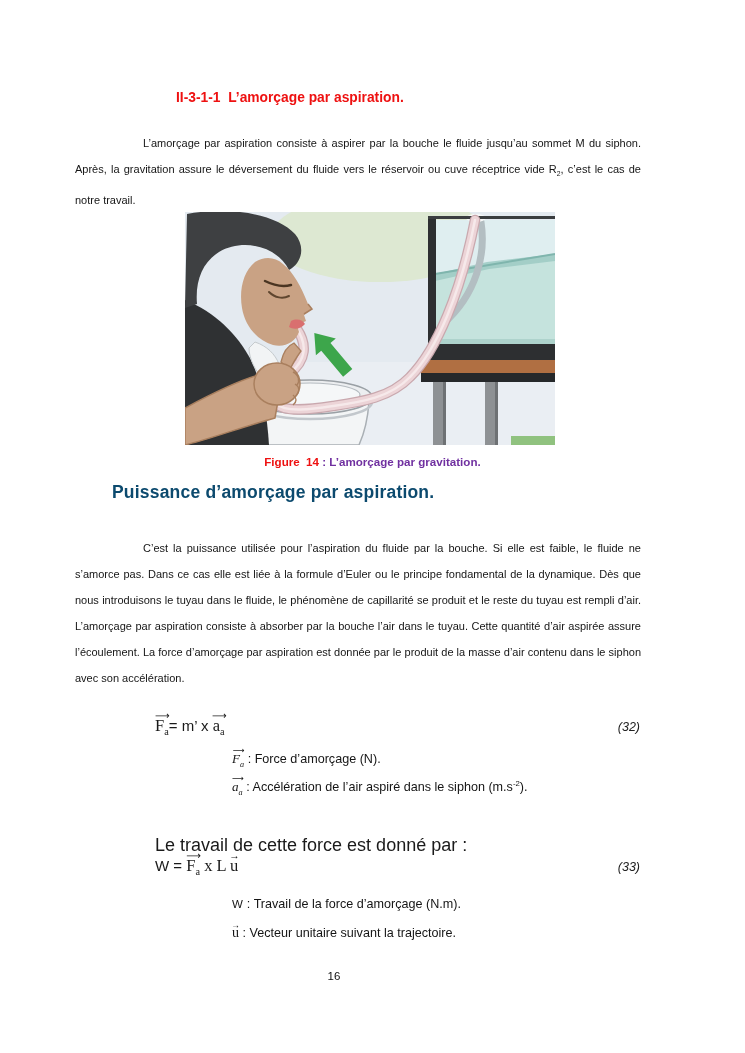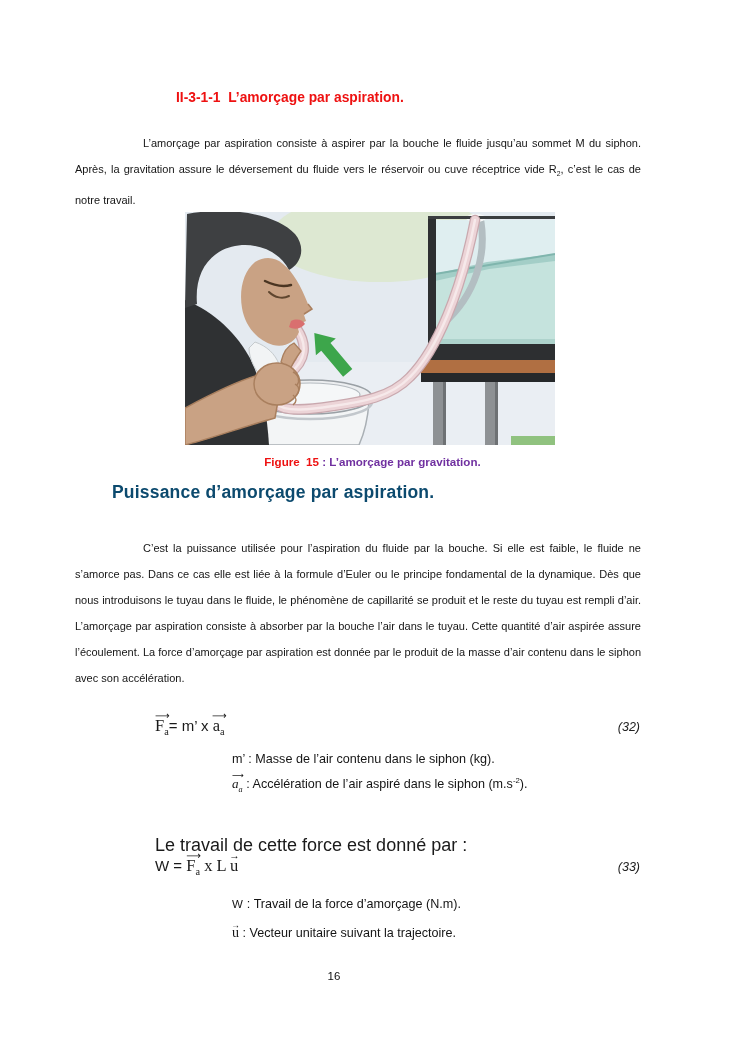--- a/index.html
+++ b/index.html
@@ -142,37 +142,37 @@
         <path d="M108,183 C 112,186 112,190 108,193" stroke="#a97f5e" stroke-width="1.4" fill="none"></path>
       </g>
     </g>
 
     <g transform="translate(146,141) rotate(-40)">
       <polygon points="0,-26 13,-8 6,-8 6,26 -6,26 -6,-8 -13,-8" fill="#3da64b"></polygon>
     </g>
   </svg>
 
   <div class="abs caption">
-    <span class="cap-red prespace">Figure  15</span><span class="cap-purple prespace"> : L’amorçage par gravitation.</span>
+    <span class="cap-red prespace">Figure  14</span><span class="cap-purple prespace"> : L’amorçage par gravitation.</span>
   </div>
 
   <div class="abs h2gold">Puissance d’amorçage par aspiration.</div>
 
   <p class="abs body-par" id="para2">C’est la puissance utilisée pour l’aspiration du fluide par la bouche. Si elle est faible, le fluide ne s’amorce pas. Dans ce cas elle est liée à la formule  d’Euler ou le principe fondamental de la dynamique. Dès que nous introduisons le tuyau dans le fluide, le phénomène de capillarité se produit et le reste du tuyau est rempli d’air.  L’amorçage par aspiration consiste à absorber par la bouche l’air dans le tuyau. Cette quantité d’air aspirée assure l’écoulement. La force d’amorçage par aspiration est donnée par le produit de la masse d’air contenu dans le siphon avec son accélération.</p>
 
   <div class="abs eq-row" id="eq32-row">
     <span class="eq-main">
       <span class="vec wide mserif"><span>F</span><sub>a</sub></span><span class="msans">= m’ x </span><span class="vec wide mserif"><span>a</span><sub>a</sub></span>
     </span>
     <span class="eq-num">(32)</span>
   </div>
 
   <div class="abs def-block" id="defs32">
     <div class="def-line">
-      <span>m’</span><span> : Masse de l’air contenu dans le siphon (kg).</span>
+      <span class="vec wide mserif ital def-sym"><span>F</span><sub class="small">a</sub></span><span> : Force d’amorçage (N).</span>
     </div>
     <div class="def-line">
       <span class="vec wide mserif ital def-sym"><span>a</span><sub class="small">a</sub></span><span> : Accélération de l’air aspiré dans le siphon (m.s</span><sup class="small">-2</sup><span>).</span>
     </div>
   </div>
 
   <div class="abs" id="work-intro">Le travail de cette force est donné par :</div>
 
   <div class="abs eq-row" id="eq33-row">
     <span class="eq-main">

